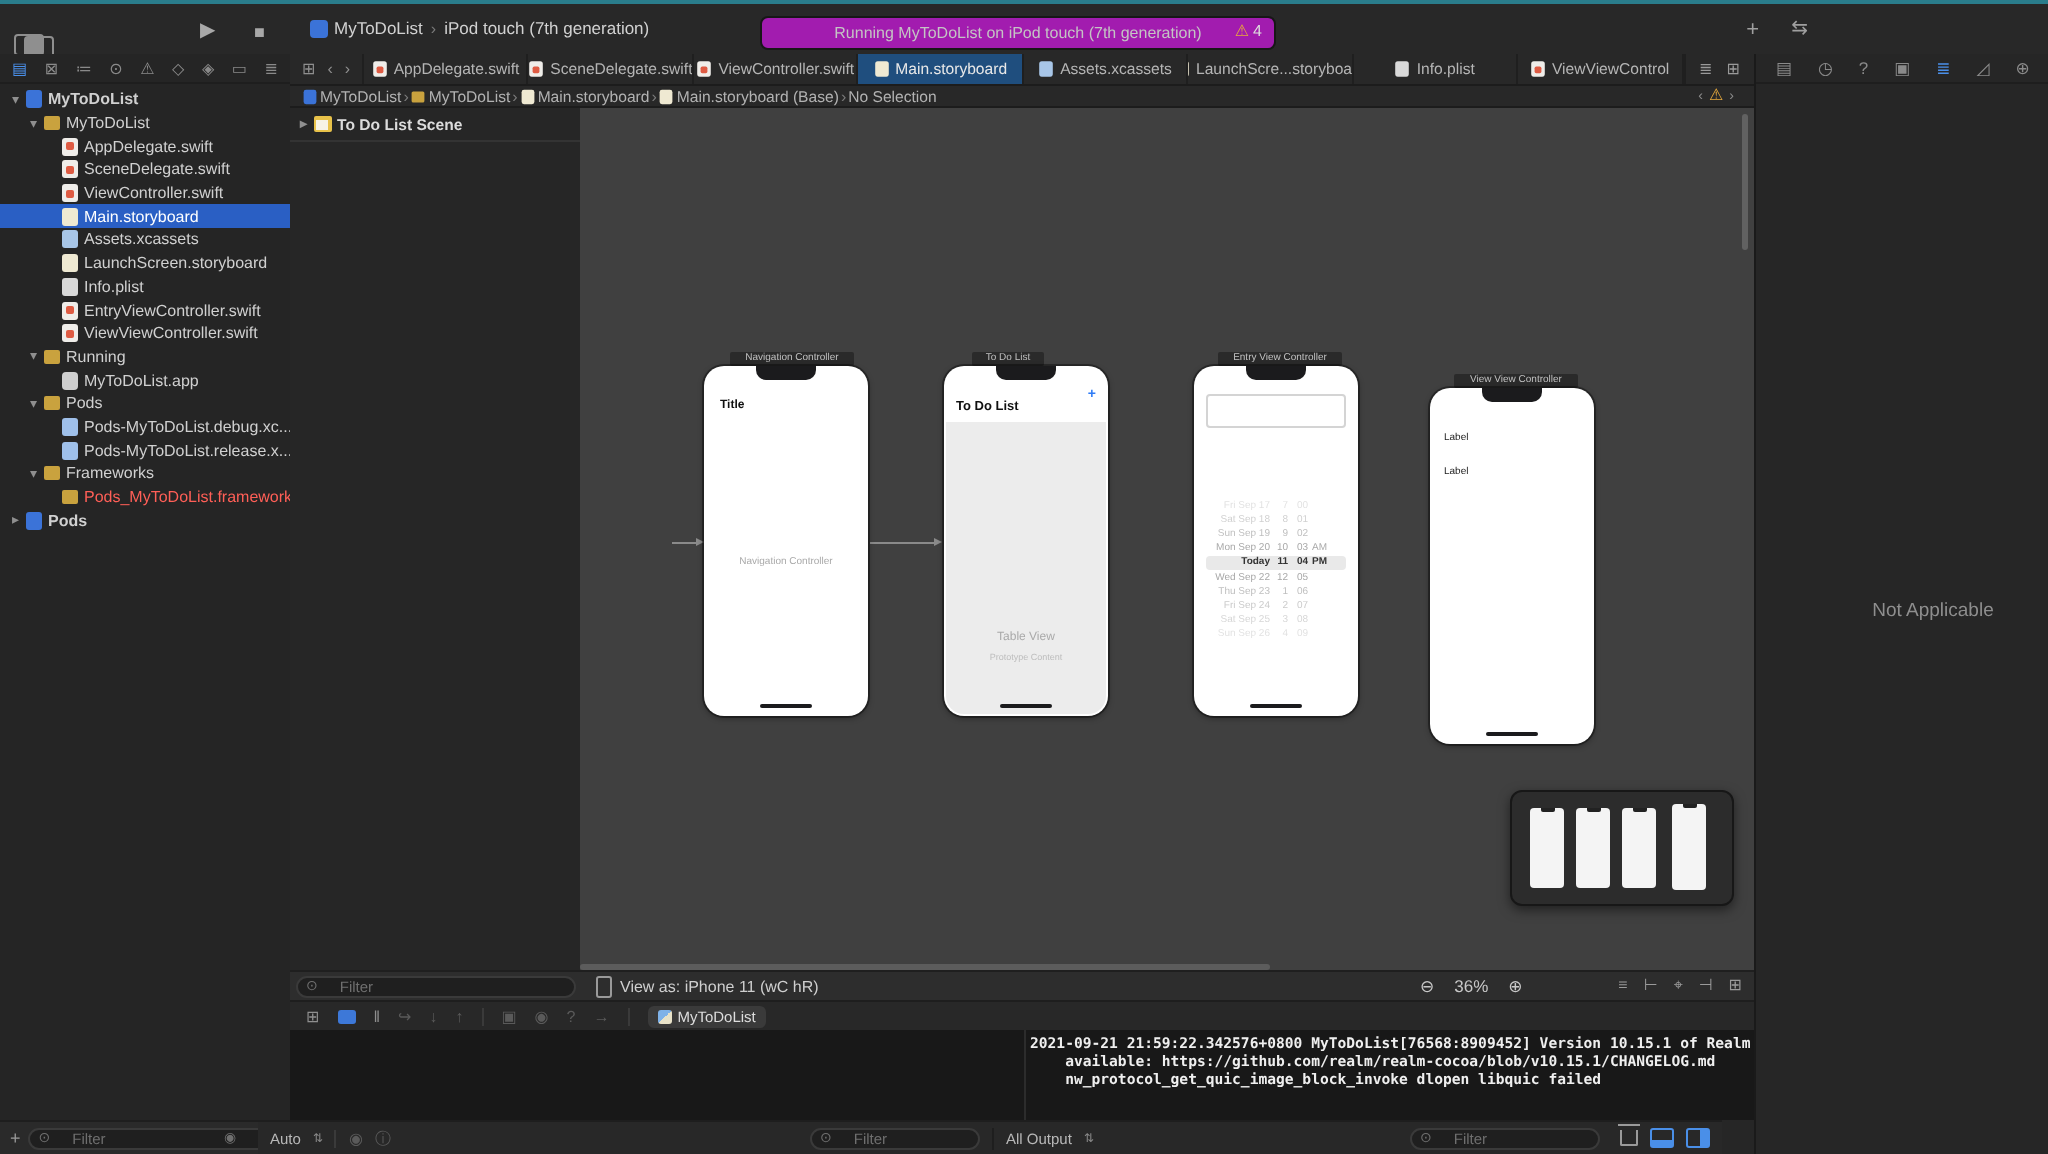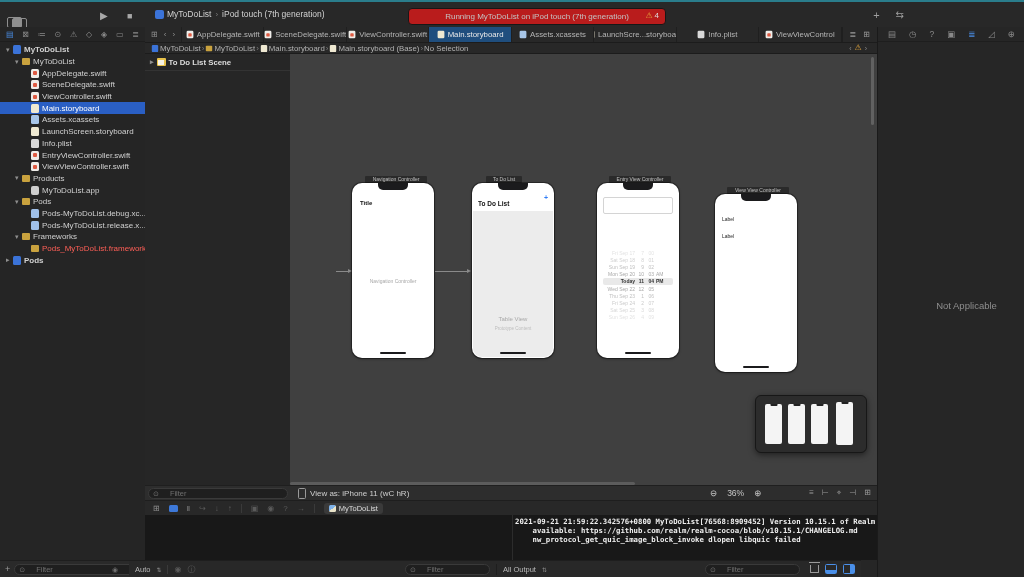--- a/index.html
+++ b/index.html
@@ -10,21 +10,21 @@
   #toolbar{left:0;top:2px;width:1024px;height:25px;background:#282828;border-bottom:1px solid #1c1c1c;display:flex;align-items:center;}
   .wtoggle{width:13px;height:9px;border:1px solid #8f8f8f;border-radius:2px;position:relative;}
   .wtoggle.left::after{content:"";position:absolute;left:0;top:0;bottom:0;width:4px;background:#8f8f8f;}
   .wtoggle.right::after{content:"";position:absolute;right:0;top:0;bottom:0;width:4px;background:#8f8f8f;}
   .tbico{color:#9f9f9f;font-size:10px;line-height:10px;}
   #play{left:100px;top:9px;color:#a8a8a8;font-size:10px;}
   #stop{left:127px;top:9px;color:#a8a8a8;font-size:9px;}
   #scheme{left:155px;top:7px;display:flex;align-items:center;gap:3px;font-size:8.5px;color:#d2d2d2;}
   .chip-ic{width:9px;height:9px;border-radius:2px;background:#3b73d8;}
   .crumb-sep{color:#7a7a7a;font-size:8px;padding:0 1px;}
-  #statuspill{left:380px;top:6px;width:256px;height:15px;background:#b91c1c;border:1px solid #171717;border-radius:4px;display:flex;align-items:center;justify-content:center;gap:6px;font-size:8px;color:#c4c4c4;margin-left:28px;}
+  #statuspill{left:380px;top:6px;width:256px;height:15px;background:#a21caf;border:1px solid #171717;border-radius:4px;display:flex;align-items:center;justify-content:center;gap:6px;font-size:8px;color:#c4c4c4;}
   .warnwrap{display:flex;align-items:center;gap:2px;position:absolute;right:6px;top:2px;}
   .warn{color:#e7a93c;font-size:8px;line-height:8px;}
   .warncount{color:#ddd;font-size:8px;}
   #tb-right{right:120px;top:8px;display:flex;gap:16px;}
   #paneltoggle-r{right:8px;top:8px;}
   
   #navigator{left:0;top:27px;width:145px;height:533px;background:#252525;border-right:1px solid #1a1a1a;}
   #nav-iconbar{left:0;top:0;width:145px;height:15px;display:flex;align-items:center;justify-content:space-between;padding:0 6px;box-sizing:border-box;border-bottom:1px solid #1e1e1e;}
   .navico{font-size:8px;color:#8a8a8a;line-height:9px;}
   .navico.sel{color:#4a8fe8;}
@@ -220,21 +220,21 @@
           <span class="tlabel">EntryViewController.swift</span>
         </div>
       <div class="trow" style="--d:2">
           <span class="nodisc"></span>
           <span class="fi fi-swift"></span>
           <span class="tlabel">ViewViewController.swift</span>
         </div>
       <div class="trow" style="--d:1">
           <span class="disc">▾</span>
           <span class="fi fi-folder"></span>
-          <span class="tlabel">Products</span>
+          <span class="tlabel">Running</span>
         </div>
       <div class="trow" style="--d:2">
           <span class="nodisc"></span>
           <span class="fi fi-app"></span>
           <span class="tlabel">MyToDoList.app</span>
         </div>
       <div class="trow" style="--d:1">
           <span class="disc">▾</span>
           <span class="fi fi-folder"></span>
           <span class="tlabel">Pods</span>

